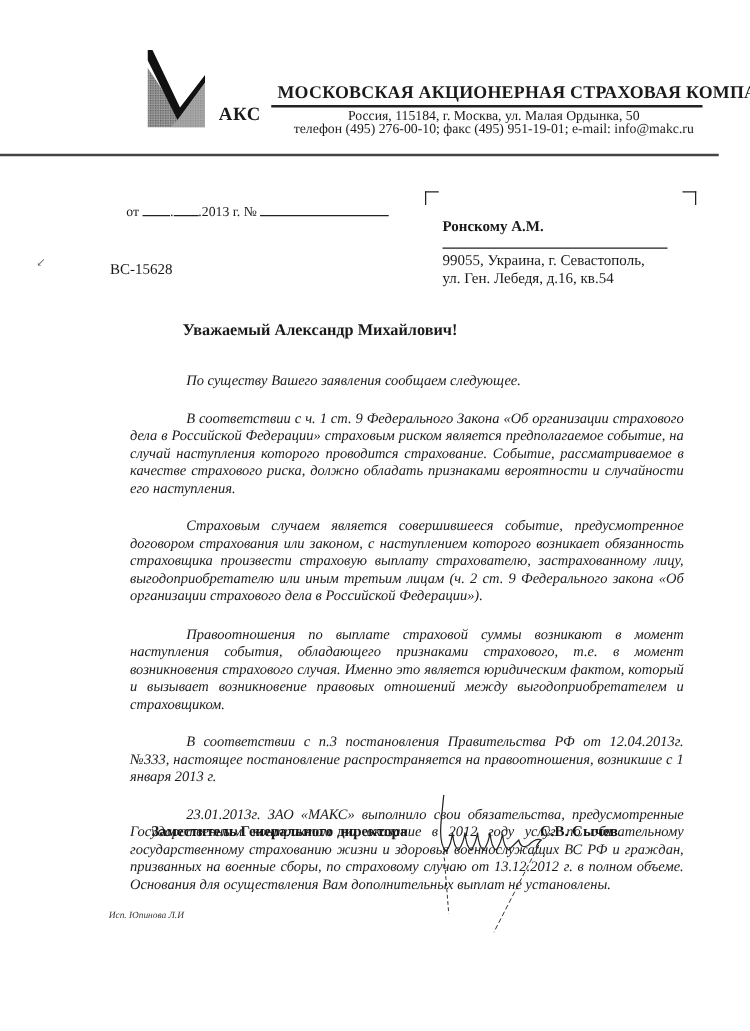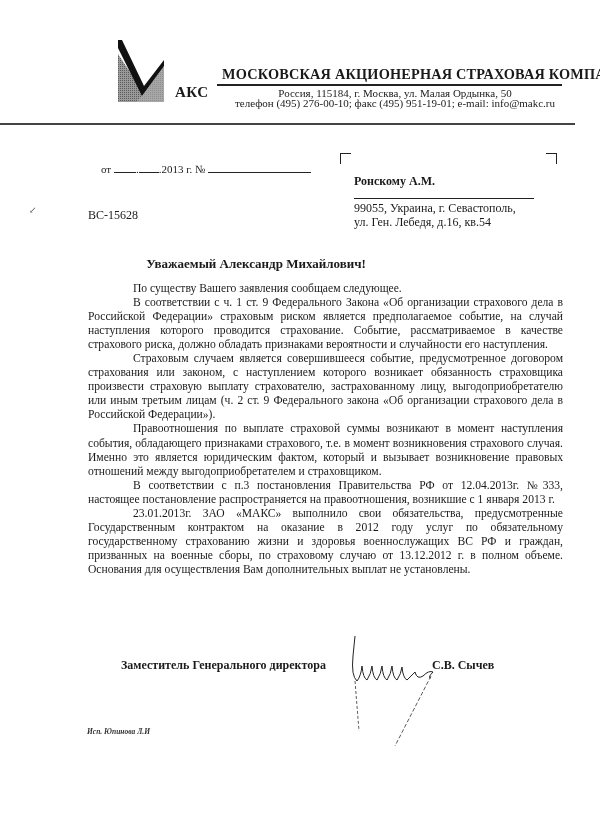--- a/index.html
+++ b/index.html
@@ -24,26 +24,26 @@
   
   #corner-left { left: 340px; top: 153px; width: 10px; height: 10px; border-top: 1px solid #222; border-left: 1px solid #222; }
   #corner-right { left: 546px; top: 153px; width: 10px; height: 10px; border-top: 1px solid #222; border-right: 1px solid #222; }
   #recipient-name { left: 354px; top: 174px; font-size: 12px; font-weight: bold; }
   #recipient-rule { left: 354px; top: 198px; width: 180px; height: 1px; background: #222; }
   #recipient-address { left: 354px; top: 201px; font-size: 12px; line-height: 14px; }
   
   #greeting { left: 0; width: 492px; top: 256px; text-align: center; font-size: 13px; font-weight: bold; padding-left: 20px; box-sizing: border-box; }
   
   #body { left: 88px; top: 282px; width: 475px; font-size: 11.6px; line-height: 14.05px; text-align: justify; }
-  #body p { margin: 0; text-indent: 45px; }
+  #body p { margin: 16px; text-indent: 45px; font-style: italic; }
   
   #signer-title { left: 121px; top: 658px; font-size: 12px; font-weight: bold; }
   #signature { left: 345px; top: 636px; width: 130px; height: 110px; }
   #signer-name { left: 432px; top: 658px; font-size: 12px; font-weight: bold; }
-  #executor { left: 87px; top: 727px; font-size: 7.5px; font-style: italic; color: #333; font-weight: bold; }
+  #executor { left: 87px; top: 727px; font-size: 7.5px; font-style: italic; color: #333; }
 </style>
 </head>
 <body>
 
 <svg id="logo" class="abs" viewBox="0 0 90 62">
   <defs>
     <pattern id="dots" width="2" height="2" patternUnits="userSpaceOnUse">
       <rect width="2" height="2" fill="#9a9a9a"></rect>
       <rect width="1" height="1" fill="#5a5a5a"></rect>
     </pattern>

